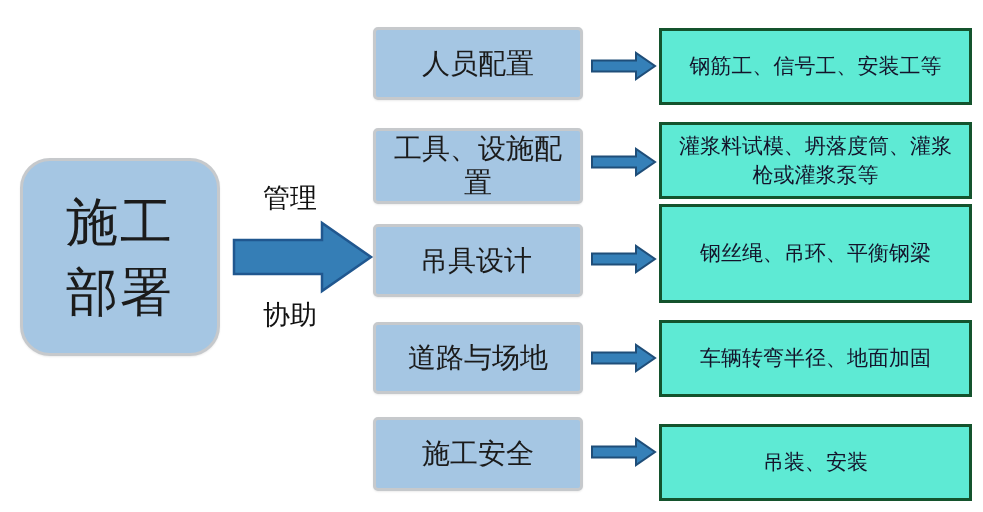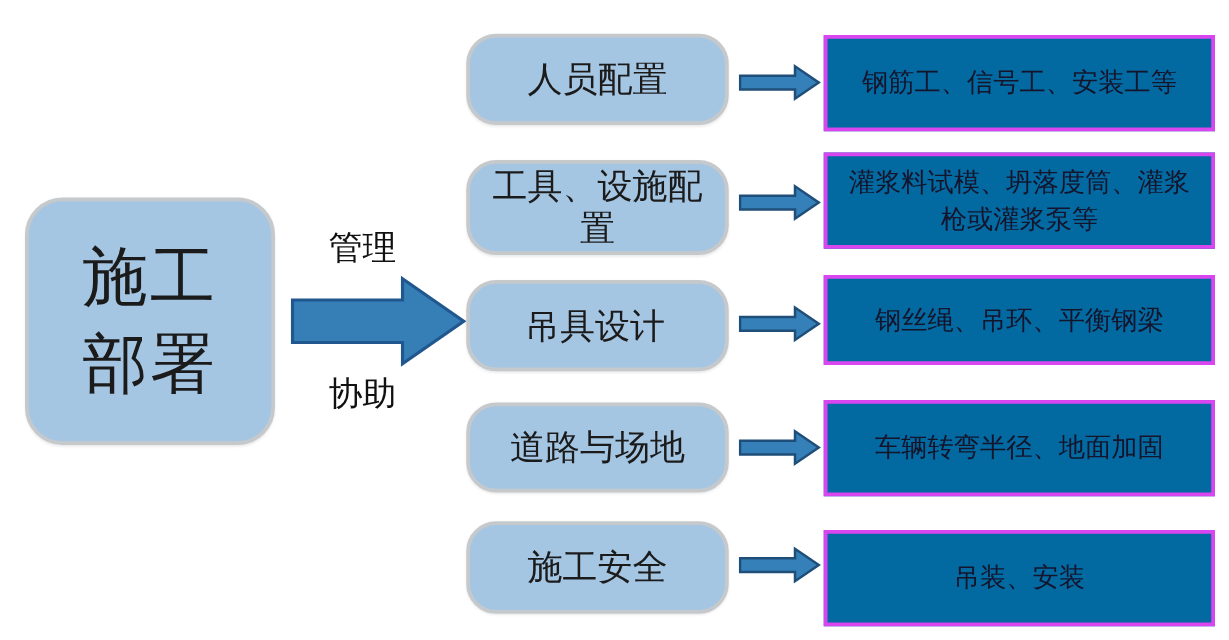--- a/index.html
+++ b/index.html
@@ -4,45 +4,45 @@
 <style>
   html,body{margin:0;padding:0;background:#fff;}
   #canvas{
     position:relative;width:983px;height:512px;background:#ffffff;
     font-family:"DejaVu Sans","Liberation Sans",sans-serif;
     color:#1b1b1b;overflow:hidden;
   }
   
   .node{
     position:absolute;box-sizing:border-box;
-    background:#a5c6e3;border:3px solid #c6c9cc;border-radius:24px;
+    background:#a5c6e3;border:3px solid #c6c9cc;border-radius:5px;
     display:flex;align-items:center;justify-content:center;
     text-align:center;box-shadow:0 1px 2px rgba(0,0,0,0.08);
   }
   .root-node{
     left:20px;top:158px;width:200px;height:198px;border-radius:30px;
     font-size:52px;line-height:1.35;letter-spacing:2px;
   }
   .cat-node{left:373px;width:210px;font-size:28px;line-height:1.2;padding:0 16px;}
   .cat-1{top:27px;height:73px;}
   .cat-2{top:128px;height:76px;}
   .cat-3{top:224px;height:73px;padding-left:12px;}
   .cat-4{top:322px;height:72px;}
   .cat-5{top:417px;height:74px;}
   
   .detail-box{
     position:absolute;left:659px;width:313px;box-sizing:border-box;
-    background:#0369a1;border:3px solid #d946ef;
+    background:#5eead4;border:3px solid #14532d;
     display:flex;align-items:center;justify-content:center;
     text-align:center;font-size:21px;line-height:1.35;padding:0 12px;
     color:#14142b;
   }
   .det-1{top:28px;height:77px;}
   .det-2{top:122px;height:77px;}
-  .det-3{top:220px;height:72px;}
+  .det-3{top:204px;height:99px;}
   .det-4{top:320px;height:77px;text-align:right;}
   .det-5{top:413px;height:77px;margin-top:11px;}
   
   .small-arrow{position:absolute;left:591px;width:66px;height:30px;}
   .sa-1{top:51px;} .sa-2{top:147px;} .sa-3{top:244px;} .sa-4{top:343px;} .sa-5{top:437px;}
   .big-arrow{position:absolute;left:232px;top:220px;width:142px;height:74px;}
   .arrow-shape{fill:#3580b8;stroke:#1f4e79;stroke-width:2;stroke-linejoin:miter;}
   .big-arrow .arrow-shape{fill:#357eb6;stroke:#20578f;stroke-width:2.5;}
   
   .edge-label{

